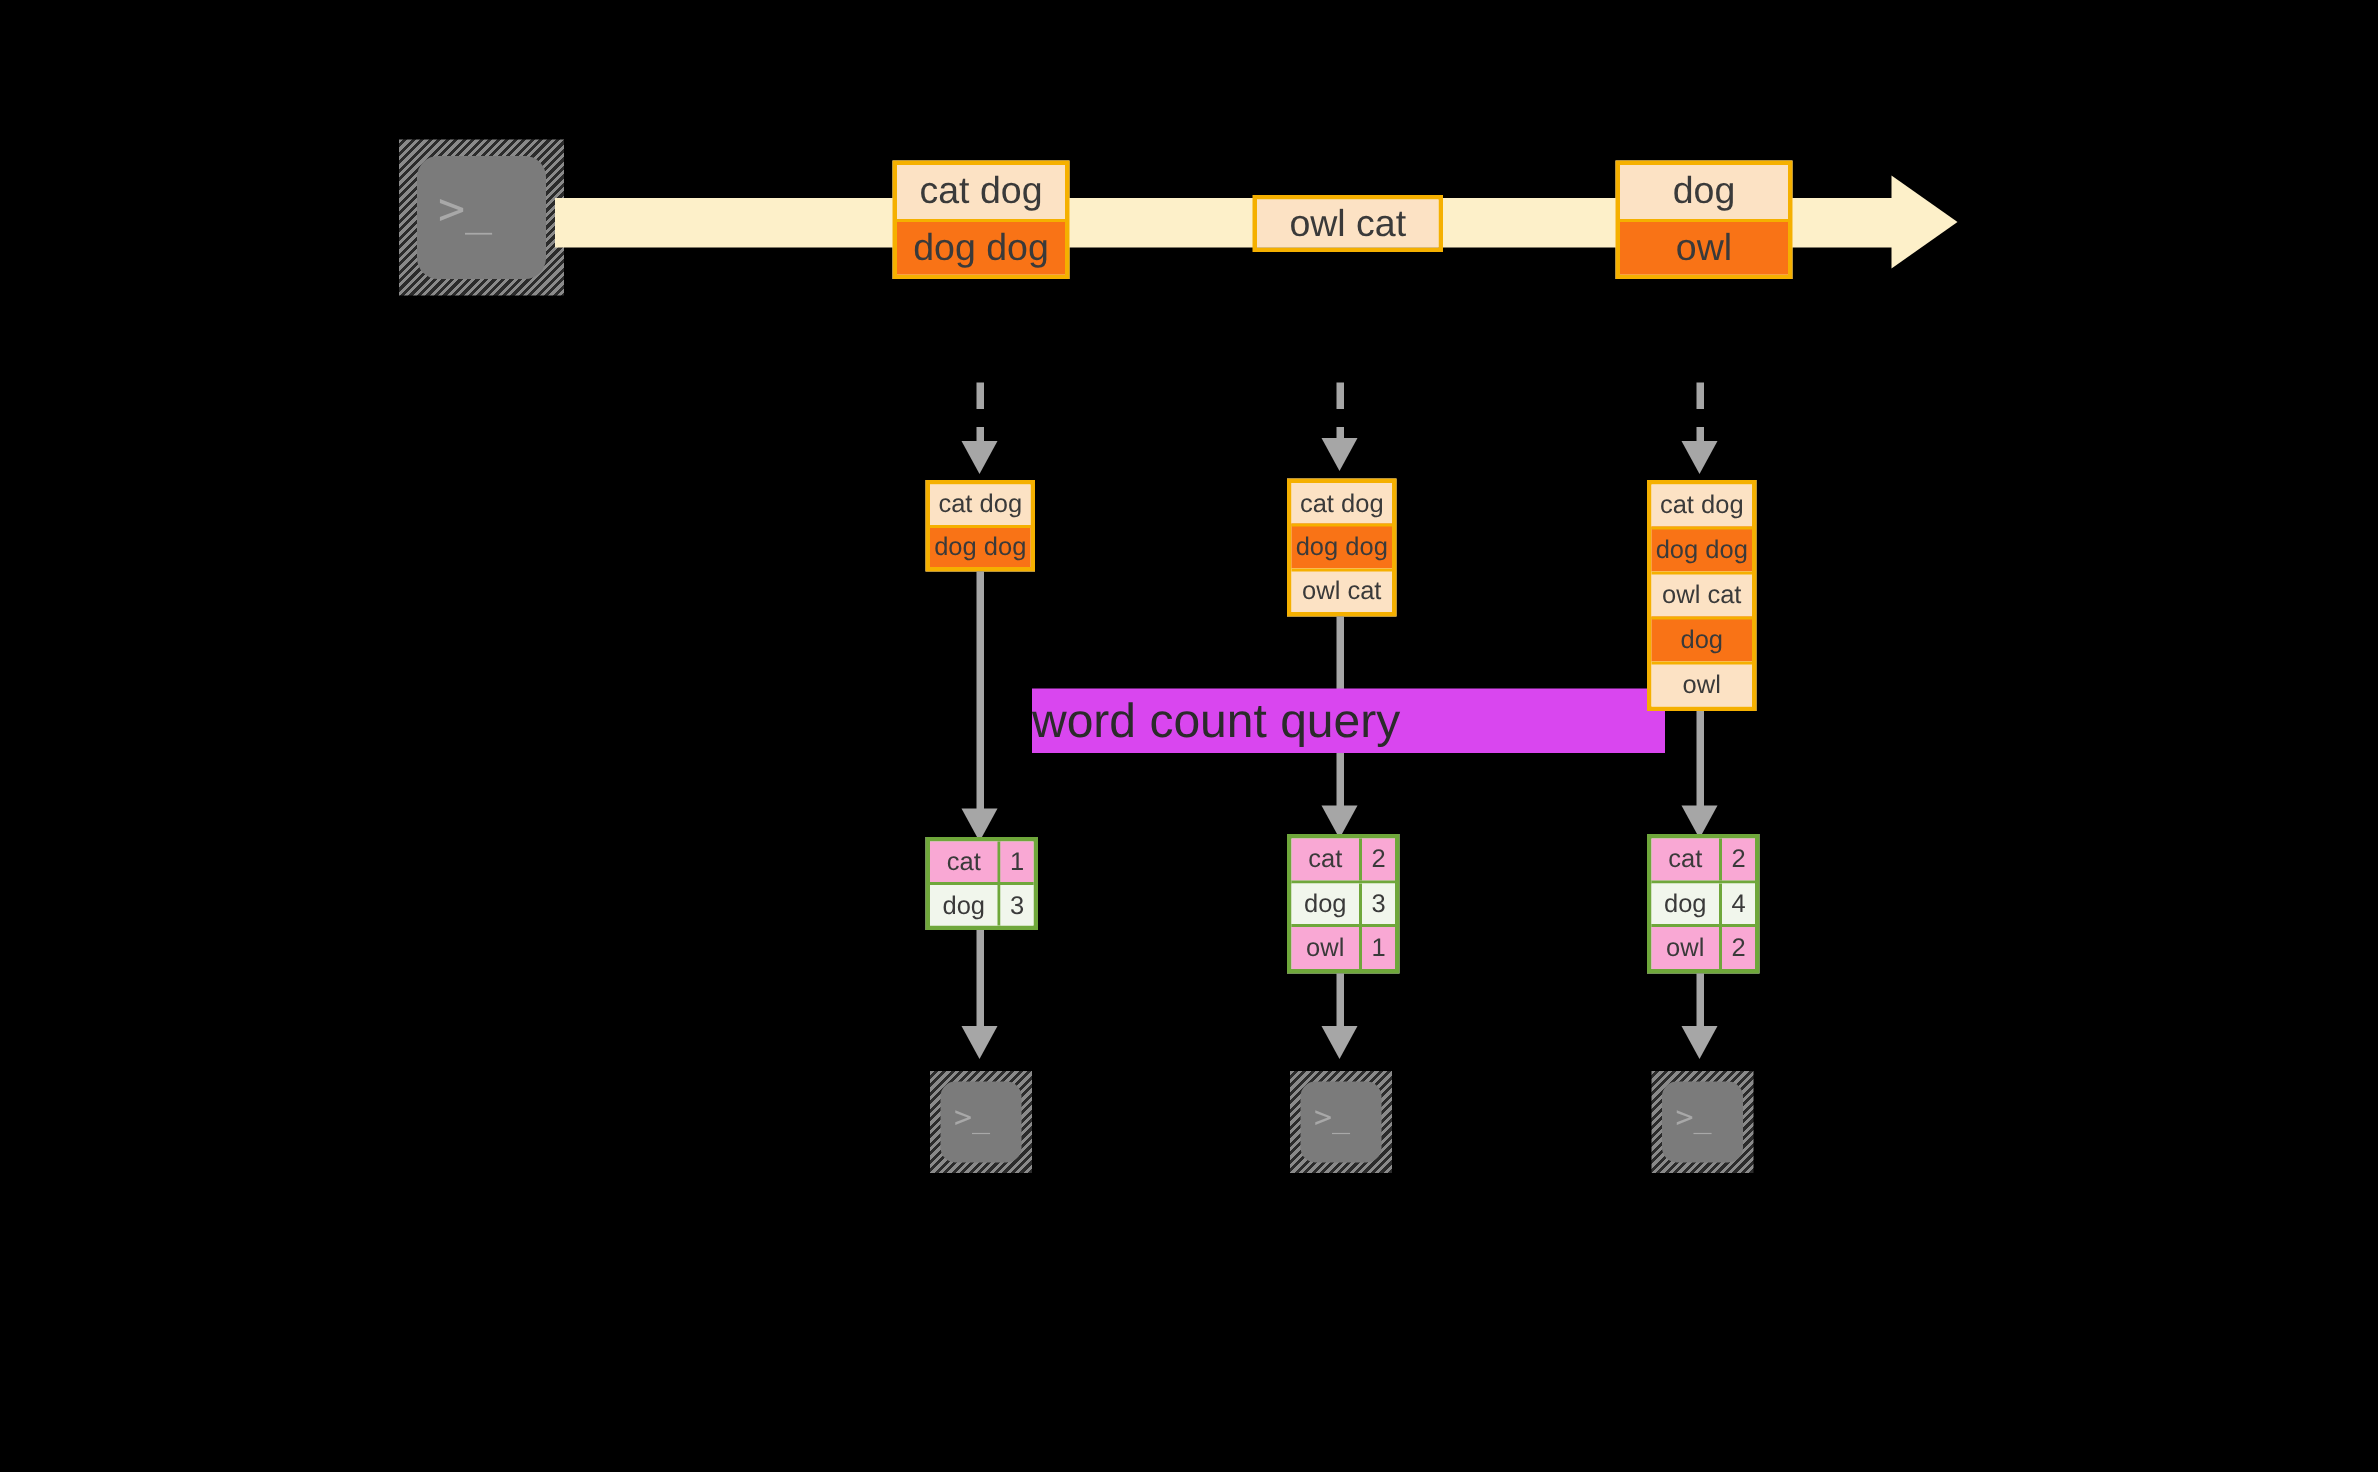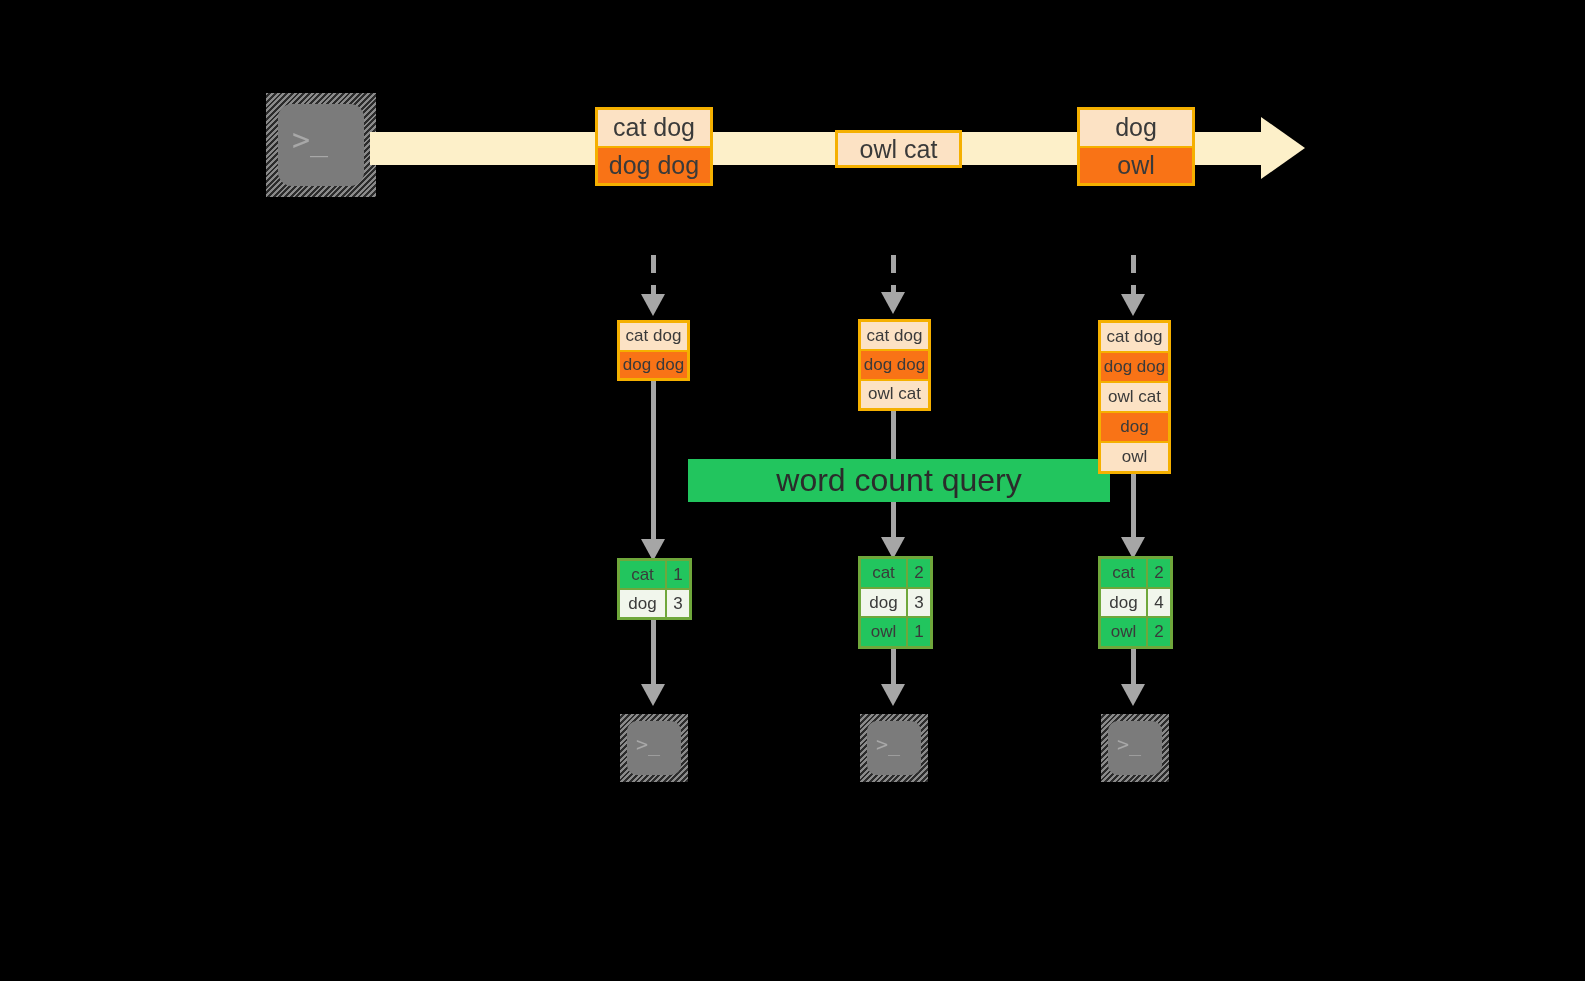--- a/index.html
+++ b/index.html
@@ -104,21 +104,21 @@
   }
   .gcell-count {
     flex: 1 1 auto;
     display: flex;
     align-items: center;
     justify-content: center;
     font-size: 17px;
     color: #3a3a3a;
     box-sizing: border-box;
   }
-  .grow.shadeA .gcell-word, .grow.shadeA .gcell-count { background: #22c55e; }
+  .grow.shadeA .gcell-word, .grow.shadeA .gcell-count { background: #f9a8d4; }
   .grow.shadeB .gcell-word, .grow.shadeB .gcell-count { background: #F1F6EC; }
 
   
   .vline {
     position: absolute;
     width: 5px;
     background: #A6A6A6;
   }
   .vline-dashed {
     position: absolute;
@@ -133,24 +133,24 @@
     width: 0;
     height: 0;
     border-left: 12px solid transparent;
     border-right: 12px solid transparent;
     border-top: 22px solid #A6A6A6;
   }
 
   
   .query-band {
     position: absolute;
-    background: #22c55e;
-    display: flex;
-    align-items: center;
-    justify-content: center;
+    background: #d946ef;
+    display: flex;
+    align-items: center;
+    justify-content: flex-start;
   }
   .query-label {
     font-size: 32px;
     color: #2b2b2b;
     white-space: nowrap;
   }
 </style>
 </head>
 <body>
 

